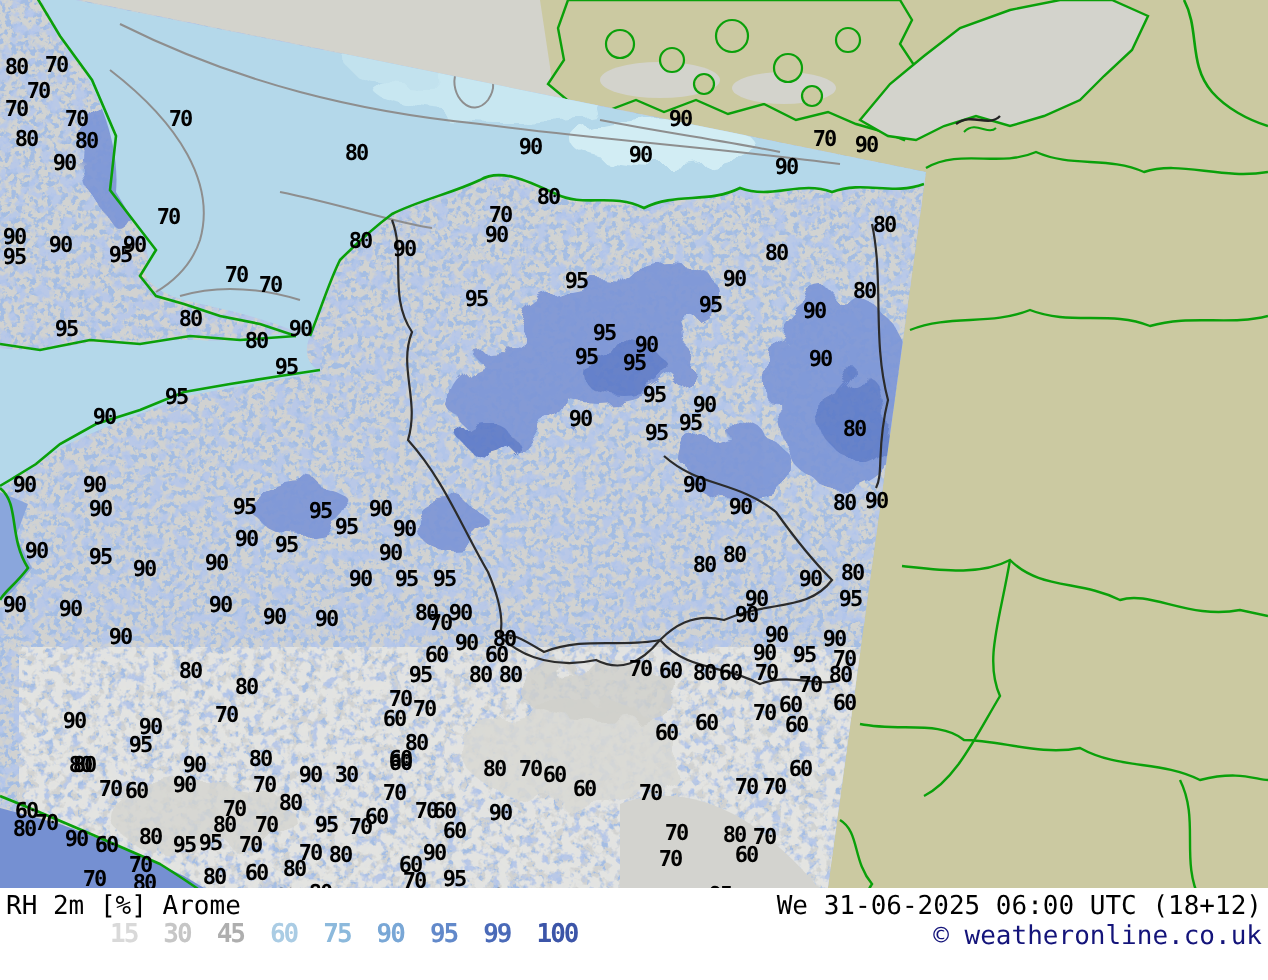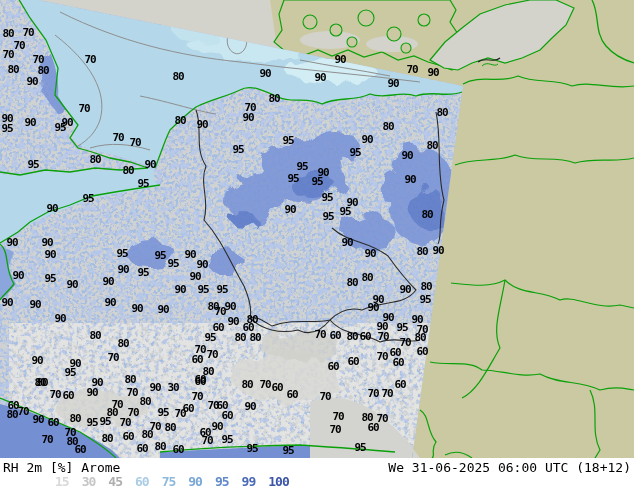--- a/index.html
+++ b/index.html
@@ -4,21 +4,21 @@
 <style>
   html,body{margin:0;padding:0;background:#fff;}
   #app{position:relative;width:634px;height:490px;overflow:hidden;background:#fff;
        font-family:"DejaVu Sans Mono", monospace;}
   #map{position:absolute;left:0;top:0;width:634px;height:458px;overflow:hidden;}
   #map svg{position:absolute;left:0;top:0;}
   #map-labels{position:absolute;left:0;top:0;width:634px;height:458px;}
   .rh-label{position:absolute;transform:translate(-50%,-55%);
             font:700 11px "DejaVu Sans Mono", monospace;color:#000;
             letter-spacing:-1px;white-space:nowrap;line-height:1;}
-  #footer{position:absolute;left:0;top:458px;width:634px;height:16px;background:#ffffff;}
+  #footer{position:absolute;left:0;top:444px;width:634px;height:16px;background:#ffffff;}
   #footer-title{position:absolute;left:3px;top:2px;font:13px "DejaVu Sans Mono", monospace;color:#000;}
   #footer-datetime{position:absolute;right:3px;top:2px;font:13px "DejaVu Sans Mono", monospace;color:#000;}
   #footer-copyright{position:absolute;right:3px;top:17px;font:13px "DejaVu Sans Mono", monospace;color:#14147a;}
   #scale-row{position:absolute;left:55px;top:16px;font:700 13px "DejaVu Sans Mono", monospace;}
   .scale-num{display:inline-block;margin-right:13px;letter-spacing:-1px;}
 </style>
 </head>
 <body>
 
 <div id="app">
@@ -350,16 +350,17 @@
         <span class="rh-label" style="left: 382px; top: 419px;">70</span>
         <span class="rh-label" style="left: 373px; top: 428px;">60</span>
         <span class="rh-label" style="left: 335px; top: 430px;">70</span>
         <span class="rh-label" style="left: 360px; top: 448px;">95</span>
       </div>
   </div>
 
   <div id="footer">
     <span id="footer-title">RH 2m [%] Arome</span>
     <span id="footer-datetime">We 31-06-2025 06:00 UTC (18+12)</span>
+    <span id="footer-copyright">© weatheronline.co.uk</span>
     <span id="scale-row"><span class="scale-num" style="color: rgb(217, 217, 217);">15</span><span class="scale-num" style="color: rgb(198, 198, 198);">30</span><span class="scale-num" style="color: rgb(174, 174, 174);">45</span><span class="scale-num" style="color: rgb(170, 204, 228);">60</span><span class="scale-num" style="color: rgb(140, 185, 220);">75</span><span class="scale-num" style="color: rgb(121, 167, 214);">90</span><span class="scale-num" style="color: rgb(98, 137, 202);">95</span><span class="scale-num" style="color: rgb(74, 106, 184);">99</span><span class="scale-num" style="color: rgb(60, 85, 168);">100</span></span>
   </div>
 
 </div>
 
 </body></html>

